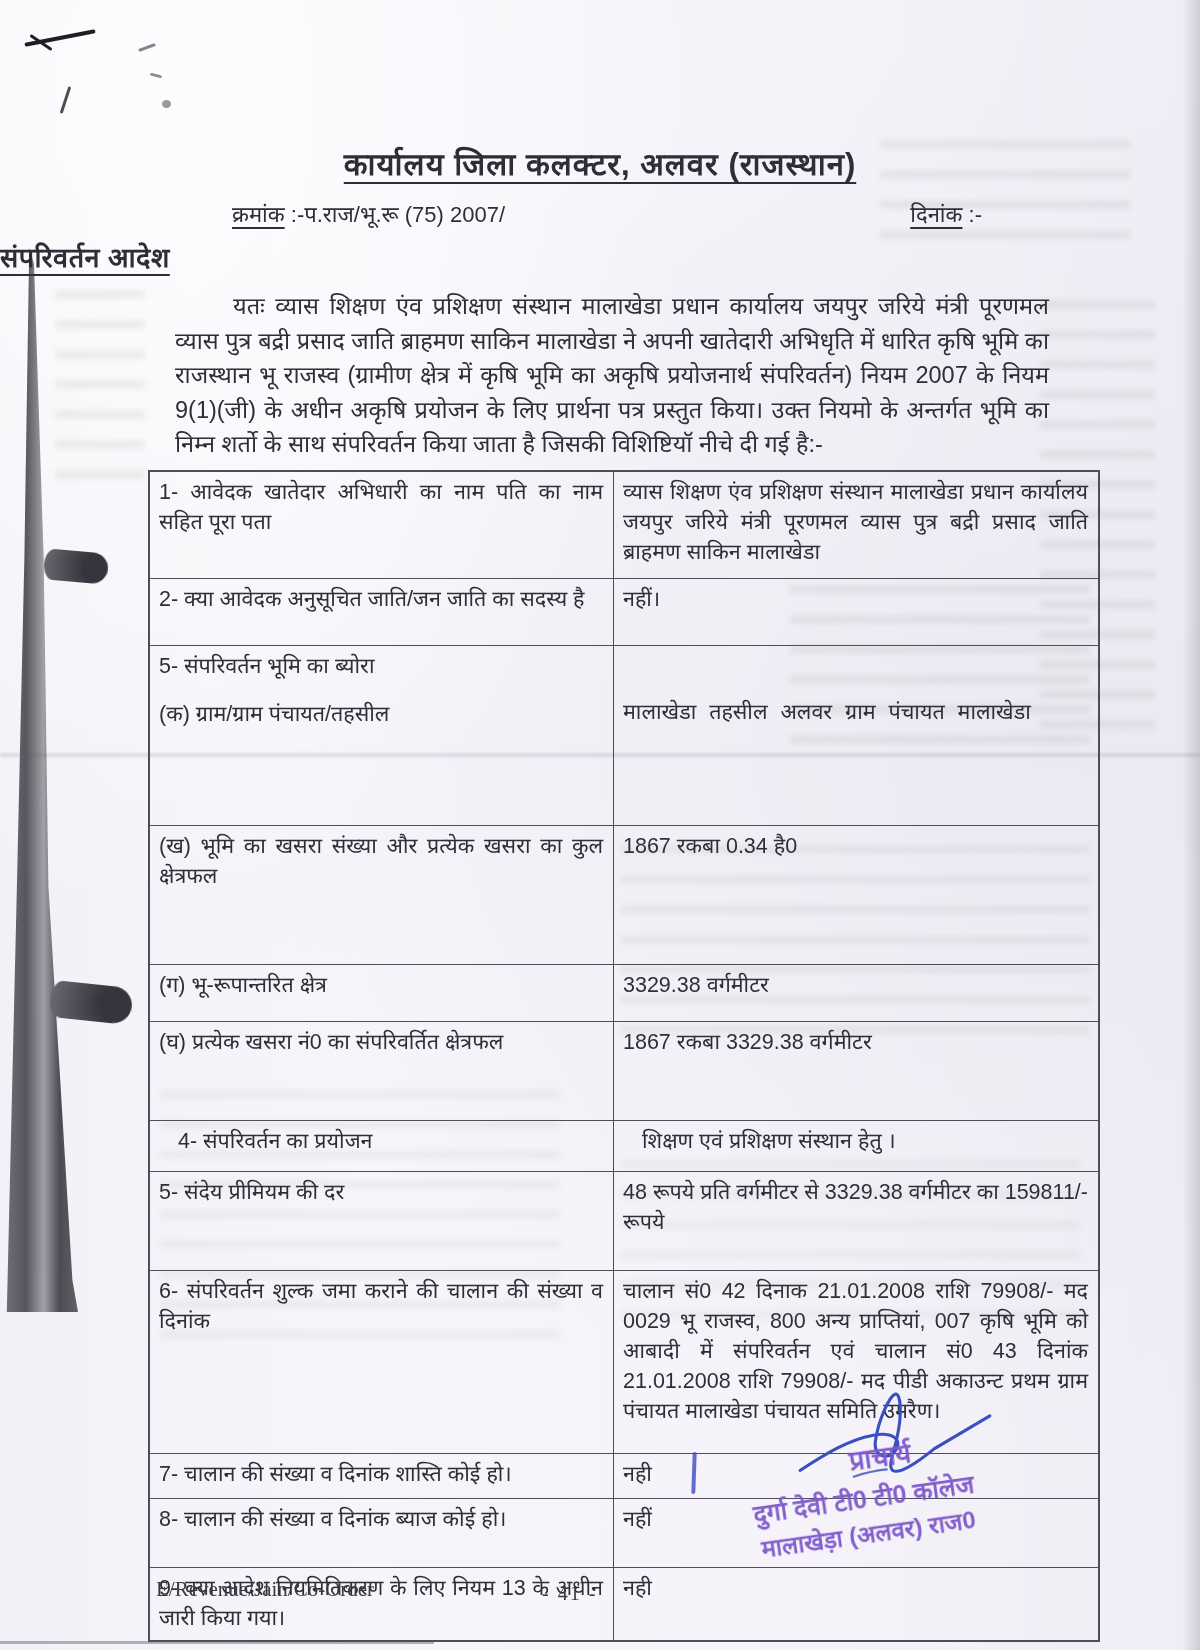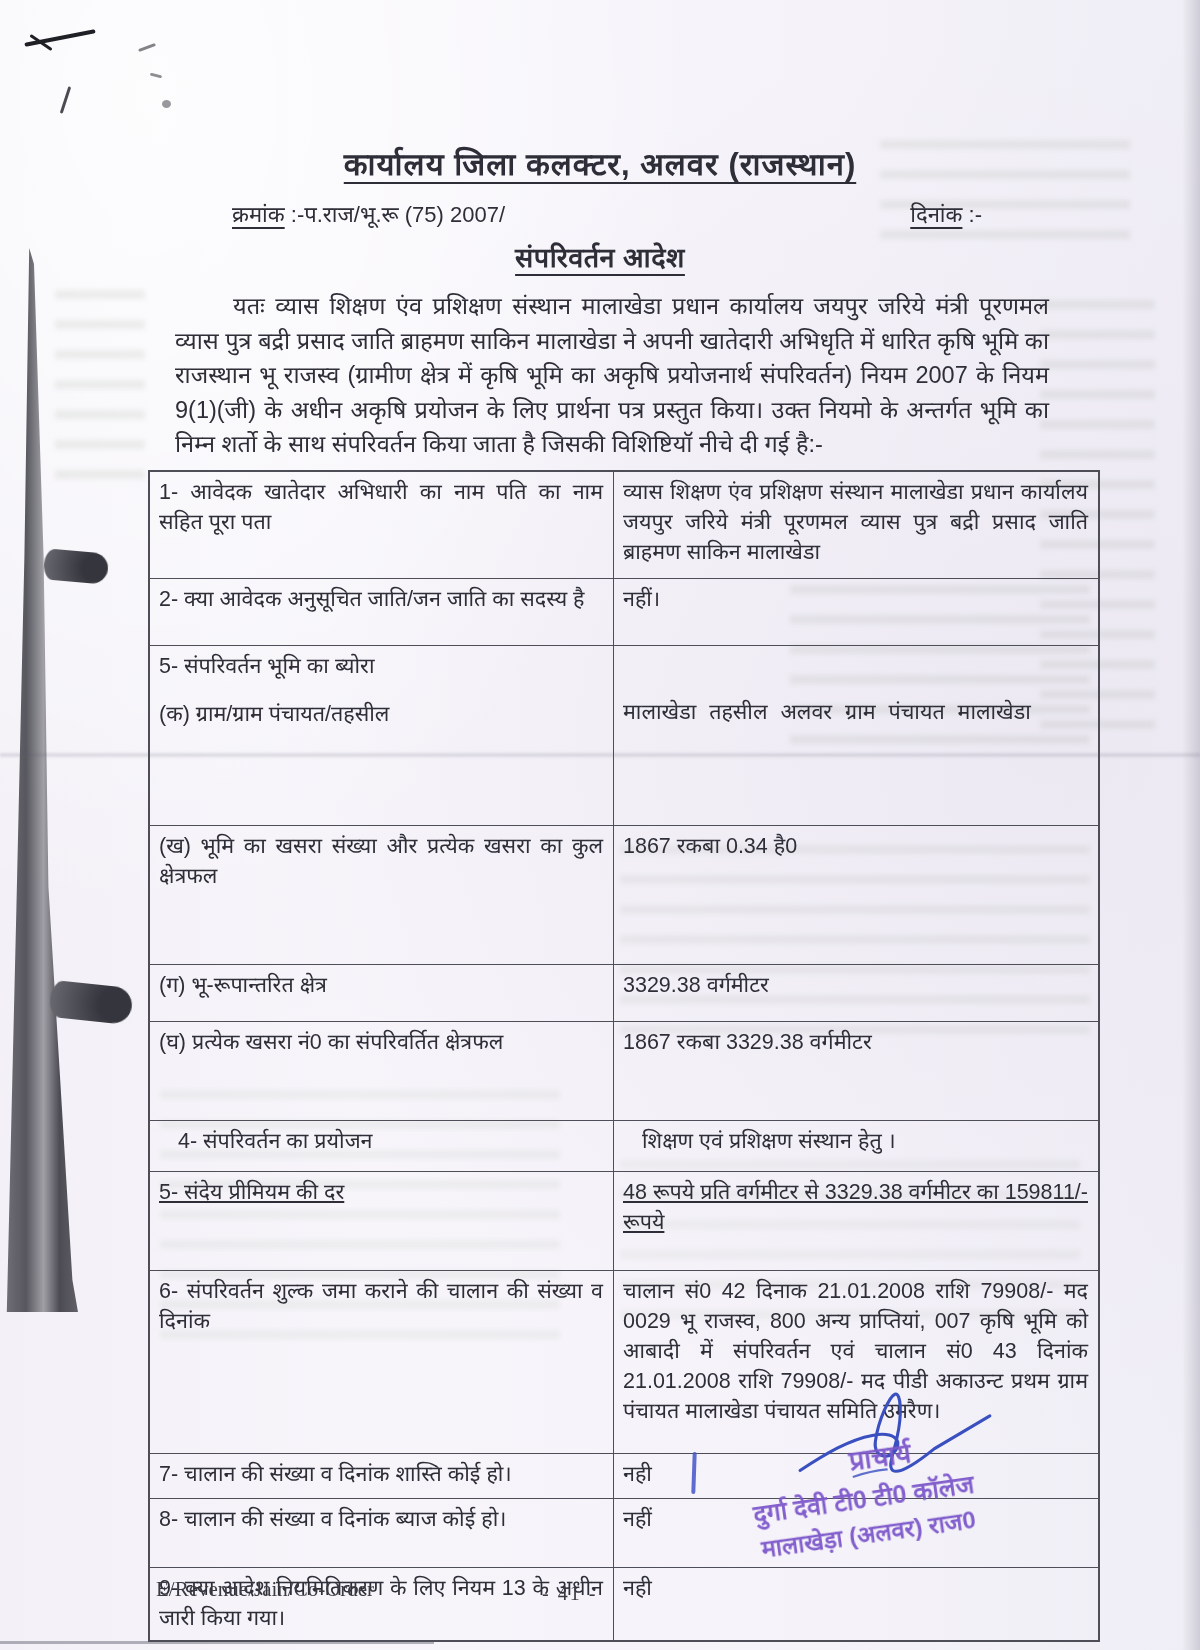--- a/index.html
+++ b/index.html
@@ -29,36 +29,36 @@
   .knob{position:absolute;background:radial-gradient(circle at 82% 50%,#35353d 25%,#55555e 70%,#6a6a72 100%);filter:blur(.5px);}
   .knob1{left:44px;top:551px;width:64px;height:31px;border-radius:10px 16px 16px 10px/50% 50% 50% 50%;transform:rotate(5deg);}
   .knob2{left:50px;top:984px;width:82px;height:37px;border-radius:12px 19px 19px 12px/50% 50% 50% 50%;transform:rotate(6deg);}
   .pen{position:absolute;background:#1f1f26;border-radius:3px;}
   
   .office-title{position:absolute;left:0;right:0;top:142px;text-align:center;
     font-size:31px;font-weight:bold;letter-spacing:1px;
     text-decoration:underline;text-underline-offset:7px;text-decoration-thickness:2px;}
   .ref-row{position:absolute;left:190px;right:218px;top:198px;display:flex;justify-content:space-between;font-size:22px;margin-left:42px;}
   .uword{text-decoration:underline;text-underline-offset:5px;}
-  .order-title{position:absolute;left:0;right:0;top:238px;text-align:center;
+  .order-title{position:absolute;left:0;right:0;top:238px;text-align:left;
     font-size:27px;font-weight:bold;letter-spacing:.5px;
     text-decoration:underline;text-underline-offset:7px;text-decoration-thickness:2px;}
   .intro{position:absolute;left:175px;top:289px;width:874px;
     font-size:23.5px;line-height:34.5px;text-align:justify;text-indent:58px;}
   
   table.details{position:absolute;left:148px;top:470px;width:952px;border-collapse:collapse;
     border:2px solid #4e4e58;}
   table.details td{border:1.6px solid #4e4e58;vertical-align:top;
     padding:5px 10px 5px 9px;font-size:21.5px;line-height:30px;text-align:justify;}
   td.lab{width:425px;}
   td.val{padding-left:17px;}
   tr.nb td{border-top:none;}
   tr.r1 td{height:96px;} tr.r2 td{height:56px;} tr.r3 td{height:122px;}
   tr.r4 td{height:128px;} tr.r5 td{height:46px;} tr.r6 td{height:88px;}
-  tr.r7 td{height:40px;padding-left:28px;} tr.r8 td{height:88px;text-decoration:underline;} tr.r9 td{height:172px;}
+  tr.r7 td{height:40px;padding-left:28px;} tr.r8 td{height:88px;} tr.r9 td{height:172px;}
   tr.r10 td{height:34px;} tr.r11 td{height:58px;} tr.r12 td{height:62px;}
   tr.r3 td.val{padding-top:52px;font-family:Liberation Mono, monospace;}
   .sub{margin-top:18px;}
   
   .signature{position:absolute;left:792px;top:1388px;width:210px;height:98px;}
   .blue-tick{position:absolute;left:692px;top:1452px;width:3.5px;height:42px;background:#4453c8;border-radius:2px;transform:rotate(2deg);opacity:.85;}
   .stamp{position:absolute;left:698px;top:1440px;width:330px;text-align:center;
     color:#7d58cb;transform:rotate(-8deg);filter:blur(.3px);opacity:.95;font-weight:bold;}
   .stamp .s1{font-size:27px;transform:translateX(22px);}
   .stamp .s2{font-size:25px;margin-top:4px;}

